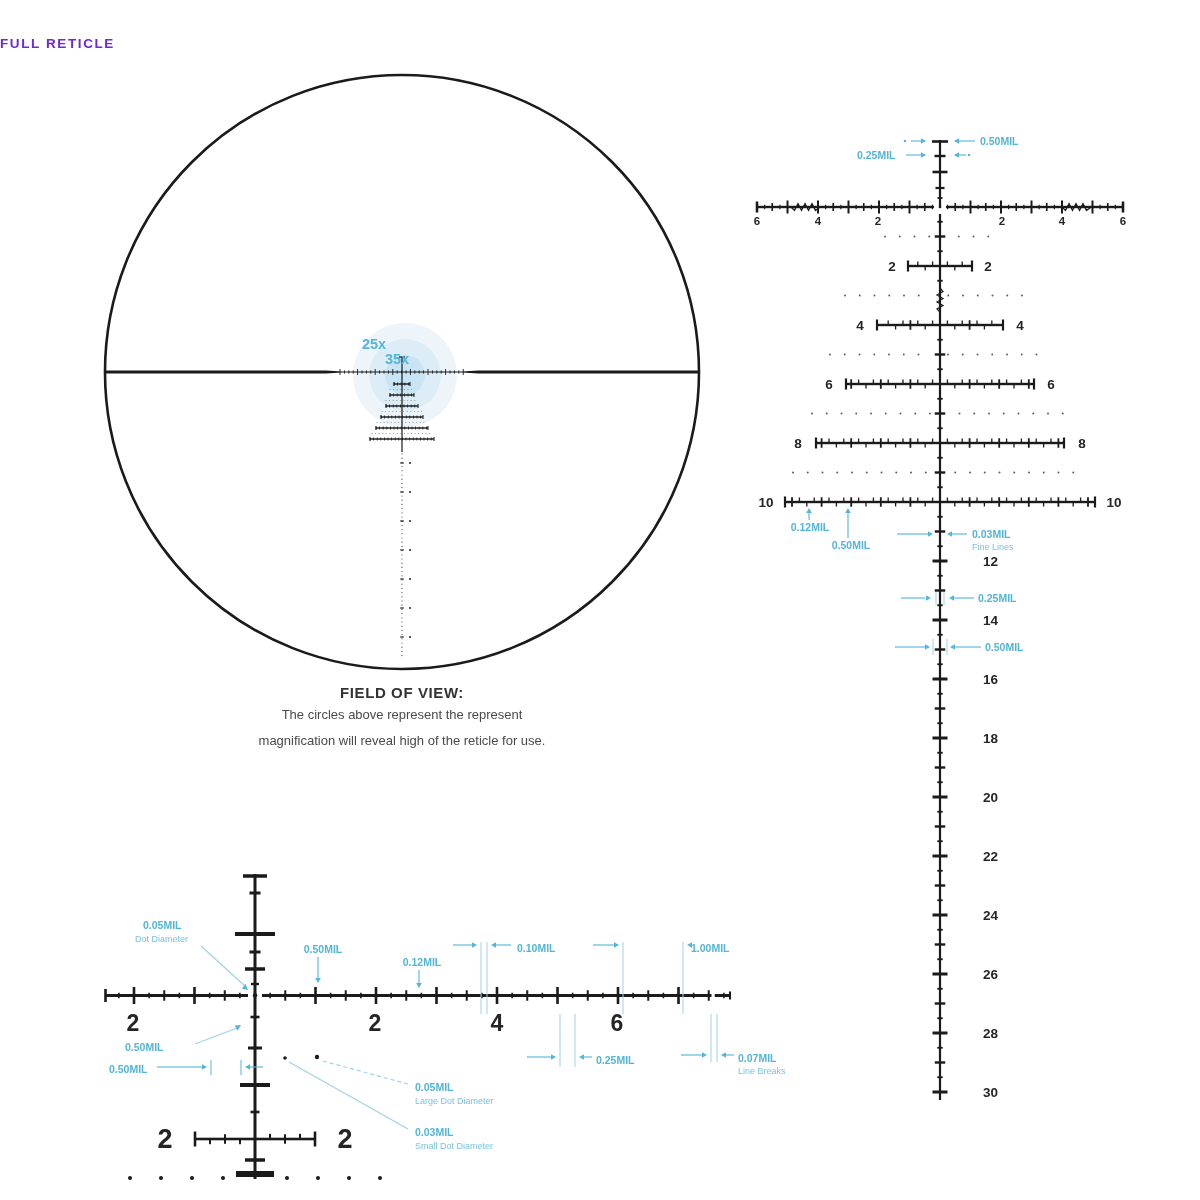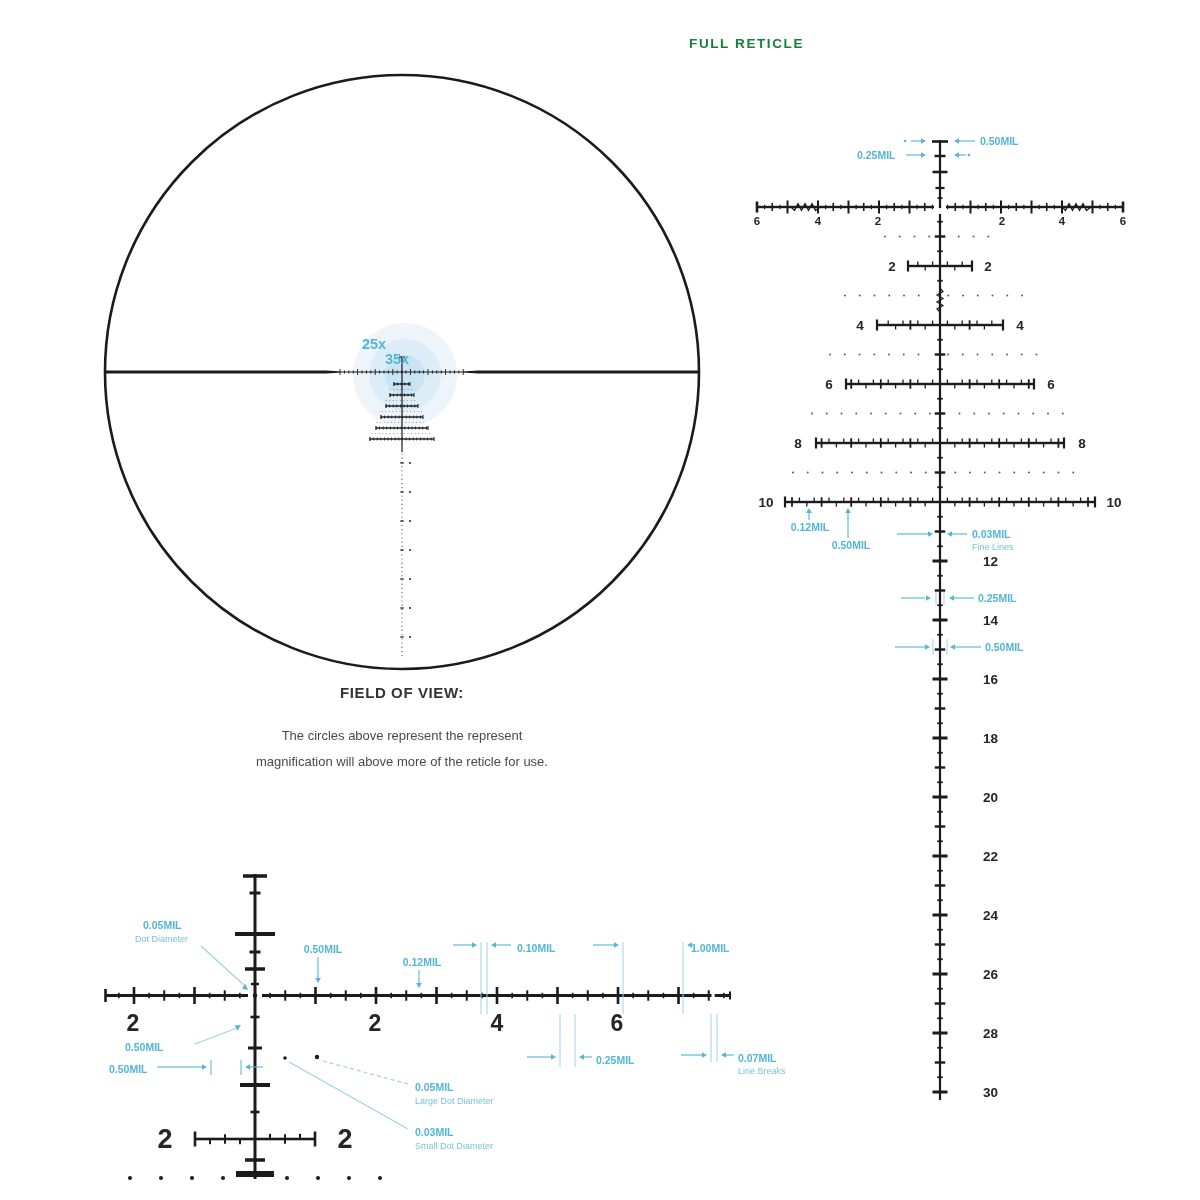--- a/index.html
+++ b/index.html
@@ -1,21 +1,21 @@
 <!DOCTYPE html>
 <html><head>
 <meta charset="utf-8">
 <style>
 *{margin:0;padding:0;box-sizing:border-box}
 html,body{background:#fff}
 #canvas{position:relative;width:1200px;height:1200px;background:#fff;font-family:"Liberation Sans",sans-serif;overflow:hidden}
 .abs{position:absolute}
-#title{left:0;top:36px;width:804px;text-align:right;font-size:13.5px;font-weight:700;letter-spacing:1.6px;color:#15803d}
+#title{left:0;top:36px;width:804px;text-align:left;font-size:13.5px;font-weight:700;letter-spacing:1.6px;color:#6d28d9}
 #fov{left:112px;top:684px;width:580px;text-align:center;color:#4a4a4a}
-#fov .fov-h{font-size:15px;font-weight:700;letter-spacing:.6px;color:#333;margin-bottom:22px}
+#fov .fov-h{font-size:15px;font-weight:700;letter-spacing:.6px;color:#333;margin-bottom:1px}
 #fov p{font-size:13px;line-height:25.5px}
 svg.abs{overflow:visible}
 svg text{font-family:"Liberation Sans",sans-serif}
 .n13{font-size:13.5px;font-weight:700;fill:#252525}
 .n11{font-size:11.5px;font-weight:700;fill:#252525}
 .n23{font-size:23px;font-weight:700;fill:#252525}
 .n27{font-size:27px;font-weight:700;fill:#252525}
 .ann{font-size:10.5px;font-weight:700;fill:#53b5d8}
 .sub{font-size:9px;font-weight:400;fill:#79c4de}
 .mag{font-size:14.5px;font-weight:600;fill:#53b5d8}
@@ -275,21 +275,21 @@
         <rect x="300.25" y="568.4" width="3.5" height="1.2" fill="#1b1b1b"></rect>
         <circle cx="310" cy="569" r="1.1" fill="#333"></circle>
       </g>
     <text class="mag" text-anchor="middle" x="274" y="281">25x</text>
     <text class="mag" text-anchor="middle" x="297" y="296">35x</text>
   </svg>
 
   <div id="fov" class="abs">
     <div class="fov-h">FIELD OF VIEW:</div>
     <p>The circles above represent the represent</p>
-    <p>magnification will above more of the reticle for use.</p>
+    <p>magnification will reveal high of the reticle for use.</p>
   </div>
 
   <svg class="abs" style="left:745px;top:128px" width="412" height="990" viewBox="0 0 412 990">
     <g id="rg">
         <rect x="193.9" y="12" width="2.2" height="67" fill="#1b1b1b"></rect>
         <rect x="187" y="12.2" width="16" height="2.6" fill="#1b1b1b"></rect>
         <rect x="189.5" y="26.8" width="11" height="2.4" fill="#1b1b1b"></rect>
         <rect x="187.5" y="42.7" width="15" height="2.6" fill="#1b1b1b"></rect>
         <rect x="190.5" y="58.9" width="9" height="2.2" fill="#1b1b1b"></rect>
         <rect x="192.5" y="69.1" width="5" height="1.8" fill="#1b1b1b"></rect>

